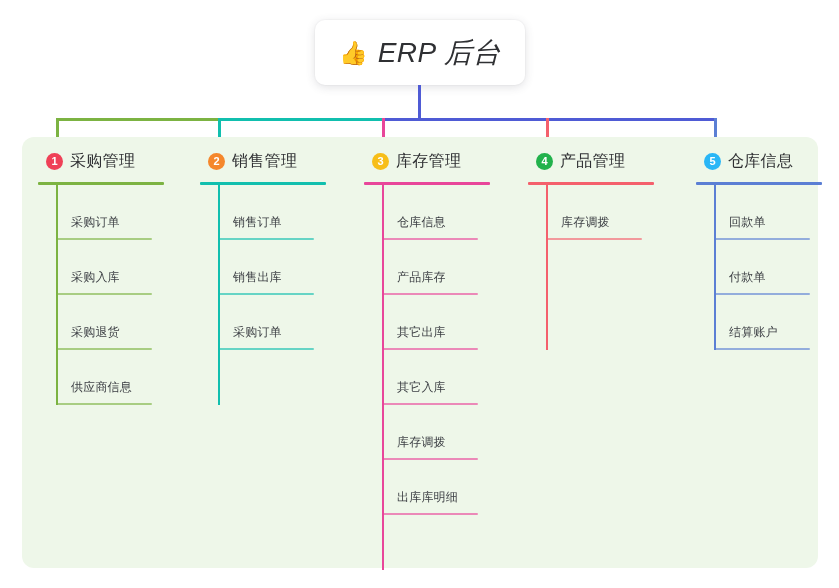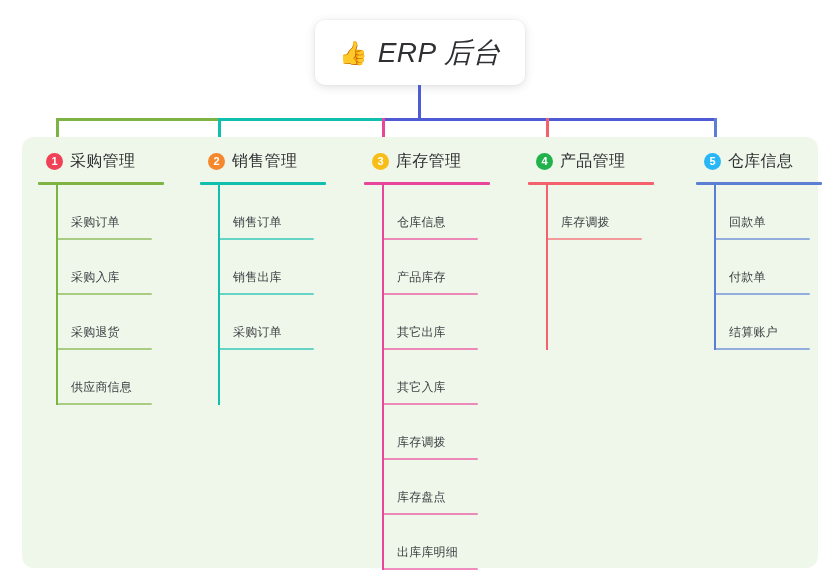--- a/index.html
+++ b/index.html
@@ -236,24 +236,20 @@
           </div>
           <div class="item">
             <span class="item-label">其它入库</span>
             <div class="item-rule" style="background: rgb(232, 70, 154); opacity: 0.62;"></div>
           </div>
           <div class="item">
             <span class="item-label">库存调拨</span>
             <div class="item-rule" style="background: rgb(232, 70, 154); opacity: 0.62;"></div>
           </div>
           <div class="item">
-            <span class="item-label">库存盘点</span>
-            <div class="item-rule" style="background: rgb(232, 70, 154); opacity: 0.62;"></div>
-          </div>
-          <div class="item">
             <span class="item-label">出库库明细</span>
             <div class="item-rule" style="background: rgb(232, 70, 154); opacity: 0.62;"></div>
           </div>
         </div>
       </div>
       <div class="col" style="left: 524px; top: 146px;">
         <div class="col-head">
           <span class="badge" style="background: rgb(34, 178, 76);">4</span>
           <span class="col-title">产品管理</span>
         </div>

